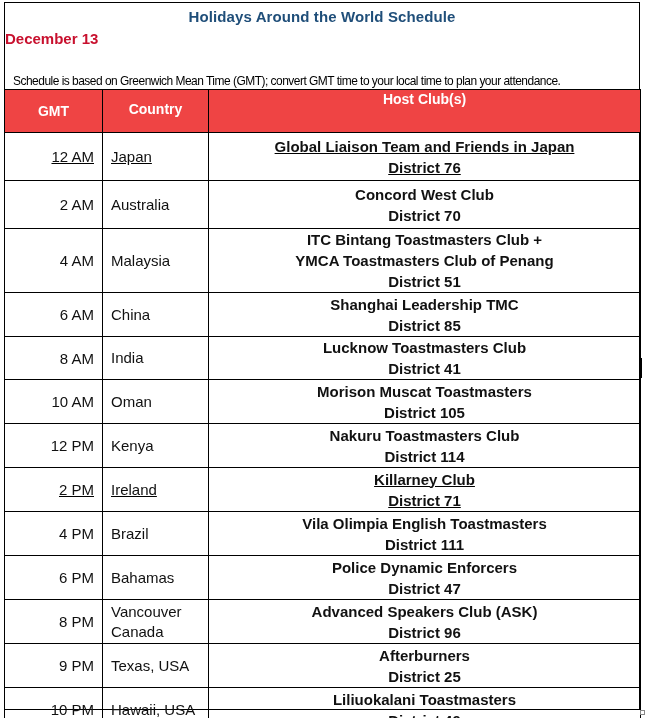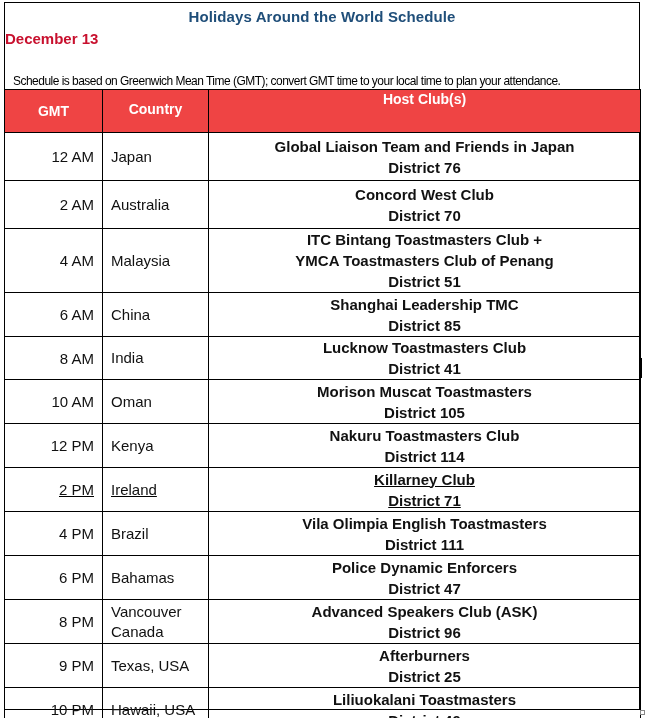--- a/index.html
+++ b/index.html
@@ -62,21 +62,21 @@
     <col style="width:432px">
   </colgroup>
   <thead>
     <tr>
       <th>GMT</th>
       <th style="padding-top:4px;margin-top:28px;">Country</th>
       <th class="host">Host Club(s)</th>
     </tr>
   </thead>
   <tbody id="rows">
-      <tr style="height: 48px;">
+      <tr style="height: 48px; text-decoration: underline;">
         <td class="gmt">12 AM</td>
         <td class="country">
           <span class="host-line">Japan</span>
         </td>
         <td class="host">
           <span class="host-line">Global Liaison Team and Friends in Japan</span>
           <span class="host-line">District 76</span>
         </td>
       </tr>
       <tr style="height: 48px;">

